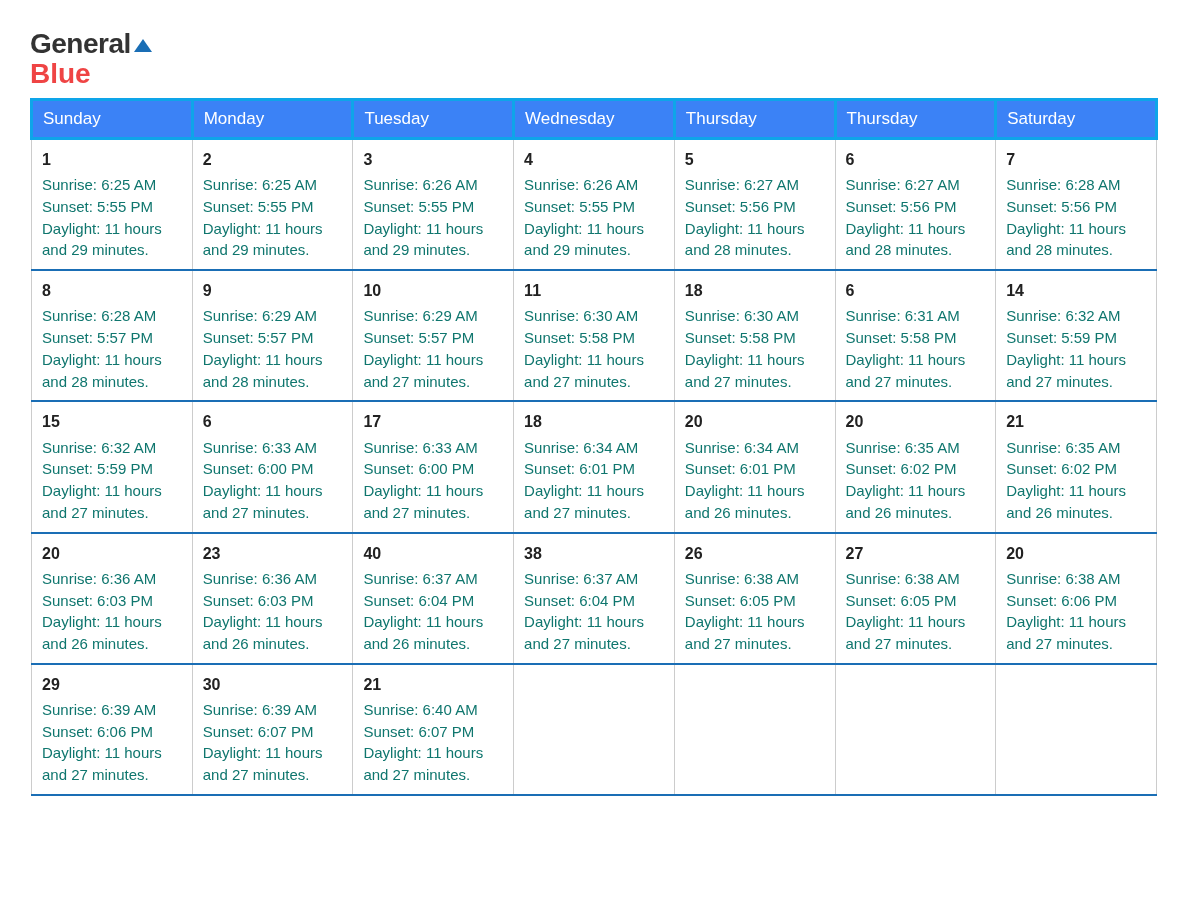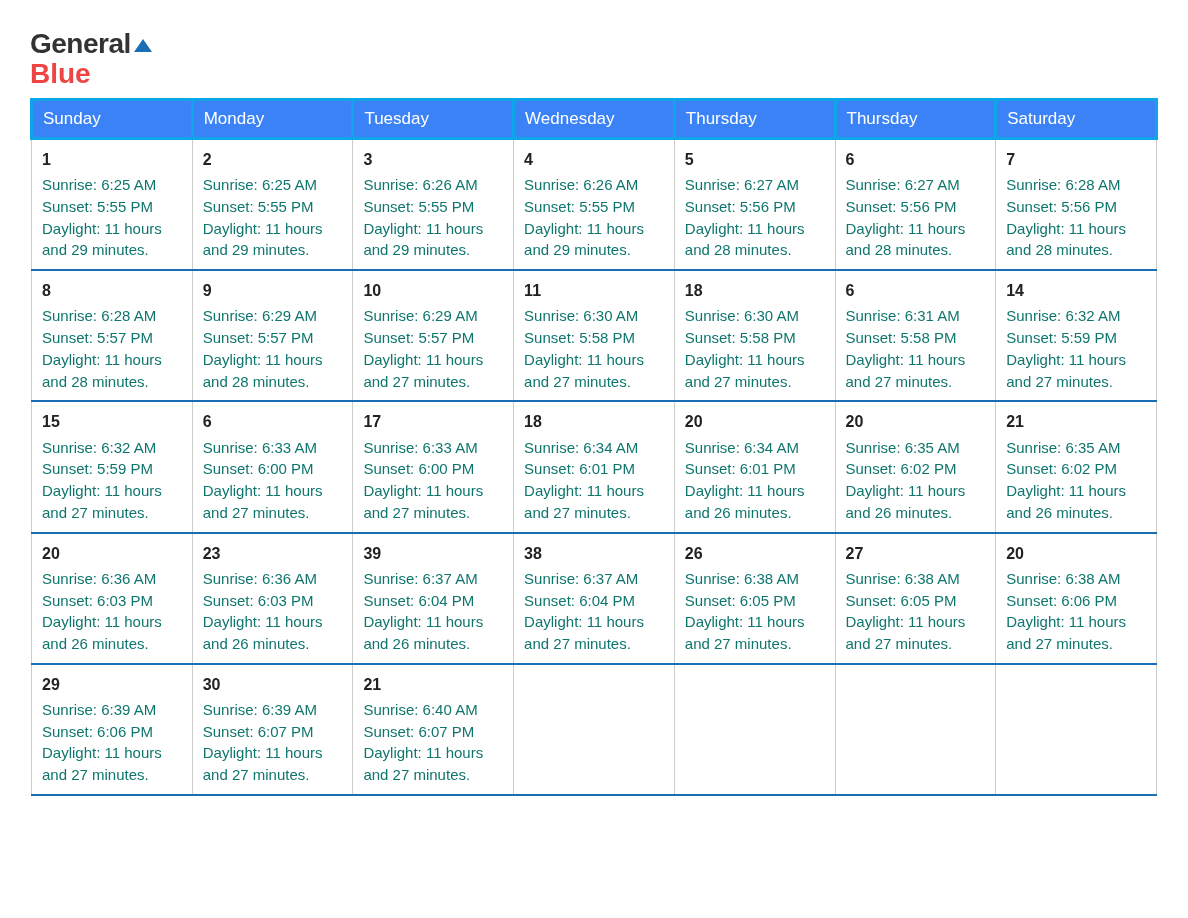--- a/index.html
+++ b/index.html
@@ -153,21 +153,21 @@
         <td><span class="day-num">6</span><span class="day-info">Sunrise: 6:33 AM<br>Sunset: 6:00 PM<br>Daylight: 11 hours and 27 minutes.</span></td>
         <td><span class="day-num">17</span><span class="day-info">Sunrise: 6:33 AM<br>Sunset: 6:00 PM<br>Daylight: 11 hours and 27 minutes.</span></td>
         <td><span class="day-num">18</span><span class="day-info">Sunrise: 6:34 AM<br>Sunset: 6:01 PM<br>Daylight: 11 hours and 27 minutes.</span></td>
         <td><span class="day-num">20</span><span class="day-info">Sunrise: 6:34 AM<br>Sunset: 6:01 PM<br>Daylight: 11 hours and 26 minutes.</span></td>
         <td><span class="day-num">20</span><span class="day-info">Sunrise: 6:35 AM<br>Sunset: 6:02 PM<br>Daylight: 11 hours and 26 minutes.</span></td>
         <td><span class="day-num">21</span><span class="day-info">Sunrise: 6:35 AM<br>Sunset: 6:02 PM<br>Daylight: 11 hours and 26 minutes.</span></td>
       </tr>
       <tr>
         <td><span class="day-num">20</span><span class="day-info">Sunrise: 6:36 AM<br>Sunset: 6:03 PM<br>Daylight: 11 hours and 26 minutes.</span></td>
         <td><span class="day-num">23</span><span class="day-info">Sunrise: 6:36 AM<br>Sunset: 6:03 PM<br>Daylight: 11 hours and 26 minutes.</span></td>
-        <td><span class="day-num">39</span><span class="day-info">Sunrise: 6:37 AM<br>Sunset: 6:04 PM<br>Daylight: 11 hours and 26 minutes.</span></td>
+        <td><span class="day-num">40</span><span class="day-info">Sunrise: 6:37 AM<br>Sunset: 6:04 PM<br>Daylight: 11 hours and 26 minutes.</span></td>
         <td><span class="day-num">38</span><span class="day-info">Sunrise: 6:37 AM<br>Sunset: 6:04 PM<br>Daylight: 11 hours and 27 minutes.</span></td>
         <td><span class="day-num">26</span><span class="day-info">Sunrise: 6:38 AM<br>Sunset: 6:05 PM<br>Daylight: 11 hours and 27 minutes.</span></td>
         <td><span class="day-num">27</span><span class="day-info">Sunrise: 6:38 AM<br>Sunset: 6:05 PM<br>Daylight: 11 hours and 27 minutes.</span></td>
         <td><span class="day-num">20</span><span class="day-info">Sunrise: 6:38 AM<br>Sunset: 6:06 PM<br>Daylight: 11 hours and 27 minutes.</span></td>
       </tr>
       <tr>
         <td><span class="day-num">29</span><span class="day-info">Sunrise: 6:39 AM<br>Sunset: 6:06 PM<br>Daylight: 11 hours and 27 minutes.</span></td>
         <td><span class="day-num">30</span><span class="day-info">Sunrise: 6:39 AM<br>Sunset: 6:07 PM<br>Daylight: 11 hours and 27 minutes.</span></td>
         <td><span class="day-num">21</span><span class="day-info">Sunrise: 6:40 AM<br>Sunset: 6:07 PM<br>Daylight: 11 hours and 27 minutes.</span></td>
         <td class="empty-cell"></td>

